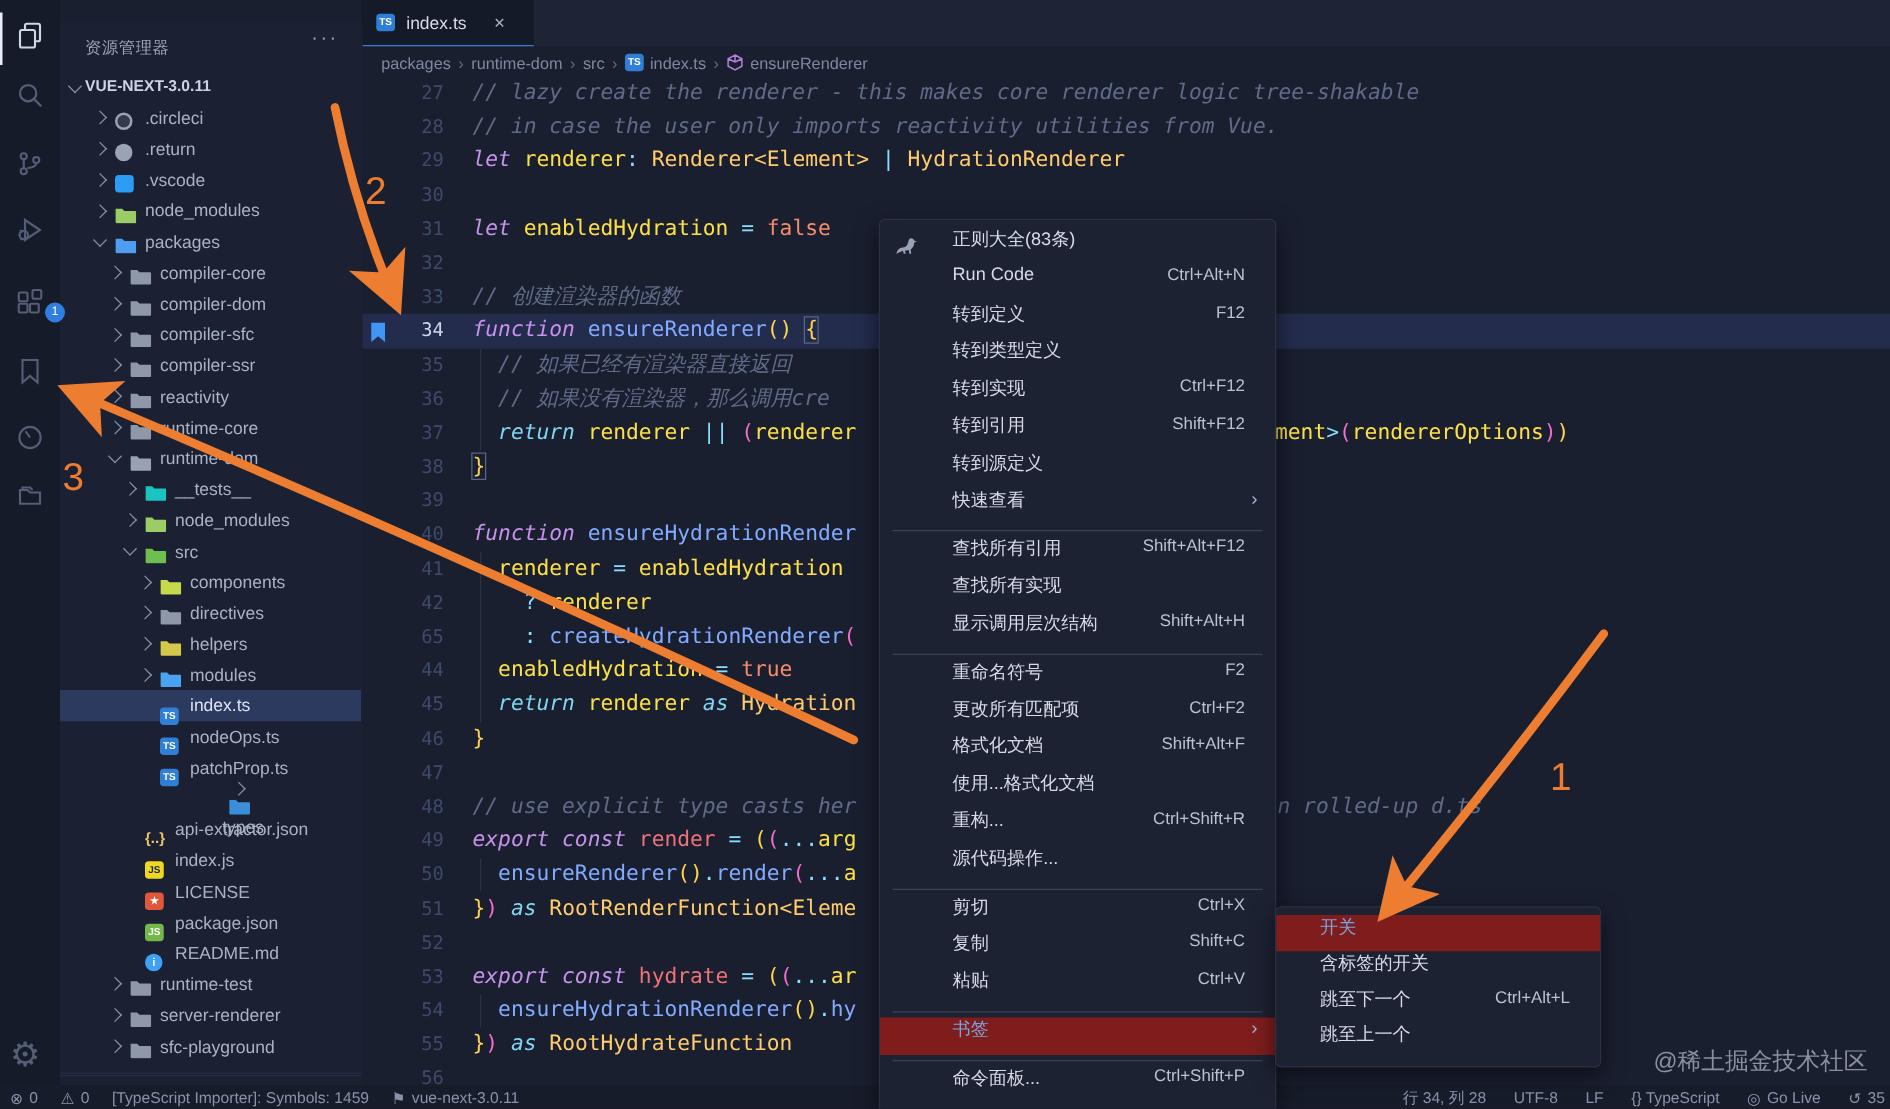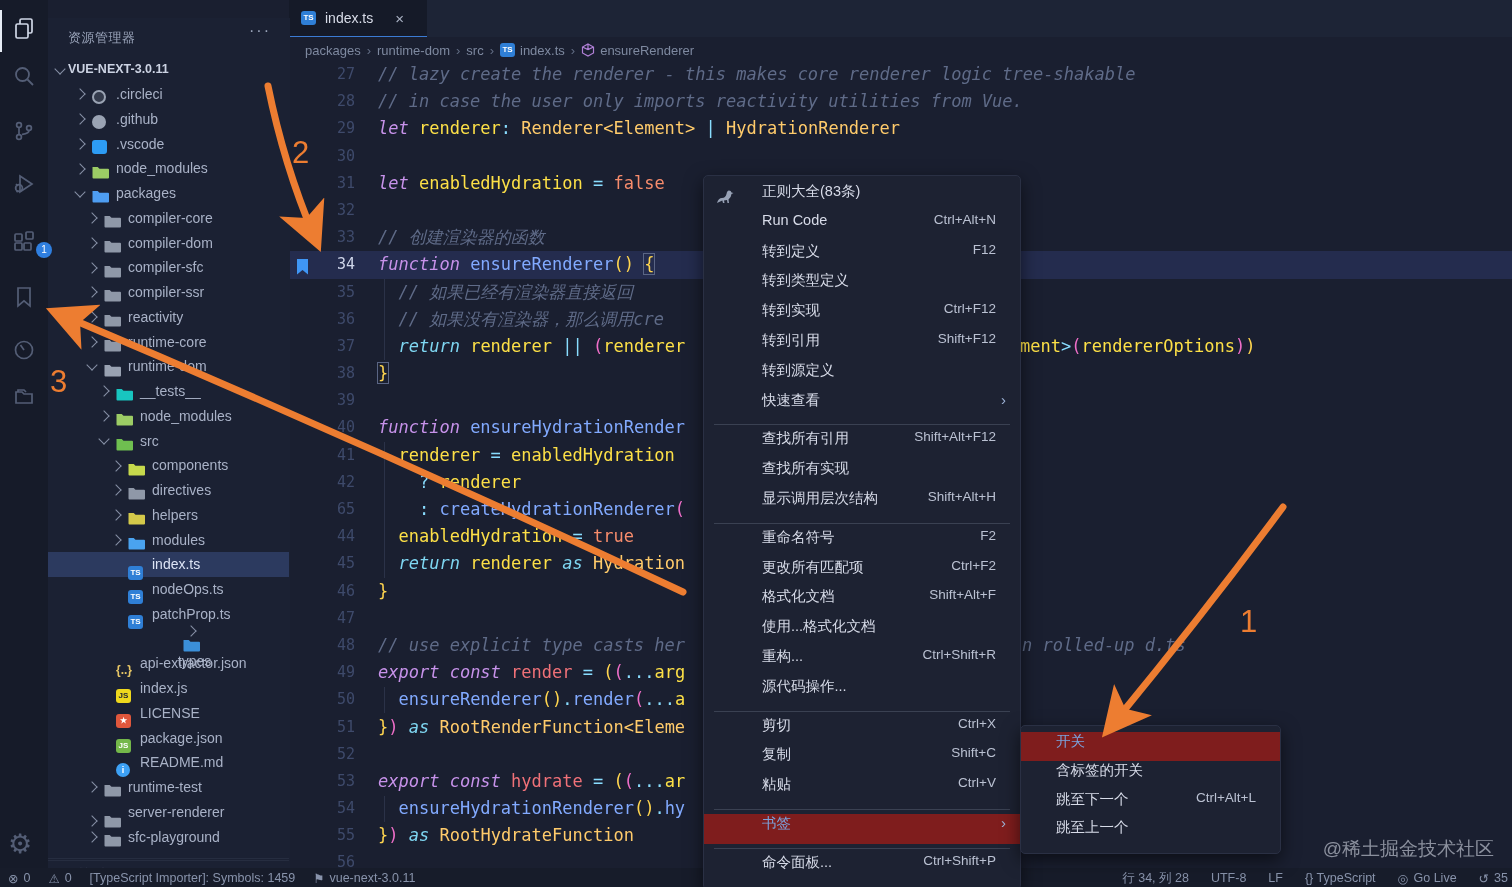--- a/index.html
+++ b/index.html
@@ -169,21 +169,21 @@
     </div>
     <div class="tree">
         <div class="trow" style="padding-left: 28px;">
           <span class="chev "></span>
           <span class="ticon"><span style="display:inline-block;width:14px;height:14px;border-radius:50%;background:#343b4c;border:2px solid #9aa3b3;box-sizing:border-box"></span></span>
           <span>.circleci</span>
         </div>
         <div class="trow" style="padding-left: 28px;">
           <span class="chev "></span>
           <span class="ticon"><span style="display:inline-block;width:14px;height:14px;border-radius:50%;background:#9aa3b3"></span></span>
-          <span>.github</span>
+          <span>.return</span>
         </div>
         <div class="trow" style="padding-left: 28px;">
           <span class="chev "></span>
           <span class="ticon"><span class="fico" style="background:#2d9cf4;color:#fff"></span></span>
           <span>.vscode</span>
         </div>
         <div class="trow" style="padding-left: 28px;">
           <span class="chev "></span>
           <span class="ticon"><svg viewBox="0 0 17 14" width="17" height="14">
               <path d="M0.5,2 h5.2 l1.8,1.8 h8.5 a1,1 0 0 1 1,1 V12.5 a1,1 0 0 1 -1,1 H1.5 a1,1 0 0 1 -1,-1 z" fill="#9ccc65"></path>
@@ -342,21 +342,21 @@
           <span class="ticon"><span style="display:inline-block;width:14px;height:14px;border-radius:50%;background:#3da1f5;color:#fff;font-size:9px;font-weight:bold;text-align:center;line-height:14px">i</span></span>
           <span>README.md</span>
         </div>
         <div class="trow" style="padding-left: 40px;">
           <span class="chev "></span>
           <span class="ticon"><svg viewBox="0 0 17 14" width="17" height="14">
               <path d="M0.5,2 h5.2 l1.8,1.8 h8.5 a1,1 0 0 1 1,1 V12.5 a1,1 0 0 1 -1,1 H1.5 a1,1 0 0 1 -1,-1 z" fill="#8f98a8"></path>
             </svg></span>
           <span>runtime-test</span>
         </div>
-        <div class="trow" style="padding-left: 40px; align-items: flex-end;">
+        <div class="trow" style="padding-left: 40px;">
           <span class="chev "></span>
           <span class="ticon"><svg viewBox="0 0 17 14" width="17" height="14">
               <path d="M0.5,2 h5.2 l1.8,1.8 h8.5 a1,1 0 0 1 1,1 V12.5 a1,1 0 0 1 -1,1 H1.5 a1,1 0 0 1 -1,-1 z" fill="#8f98a8"></path>
             </svg></span>
           <span>server-renderer</span>
         </div>
         <div class="trow" style="padding-left: 40px;">
           <span class="chev "></span>
           <span class="ticon"><svg viewBox="0 0 17 14" width="17" height="14">
               <path d="M0.5,2 h5.2 l1.8,1.8 h8.5 a1,1 0 0 1 1,1 V12.5 a1,1 0 0 1 -1,1 H1.5 a1,1 0 0 1 -1,-1 z" fill="#8f98a8"></path>

